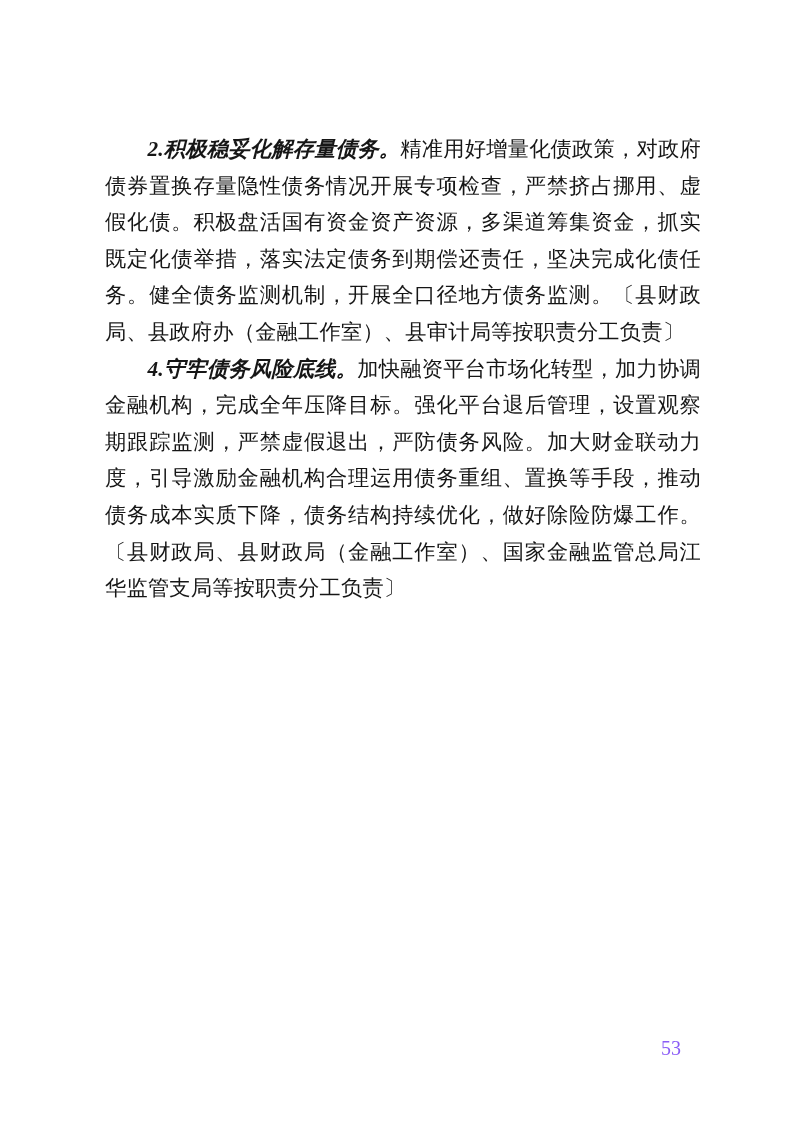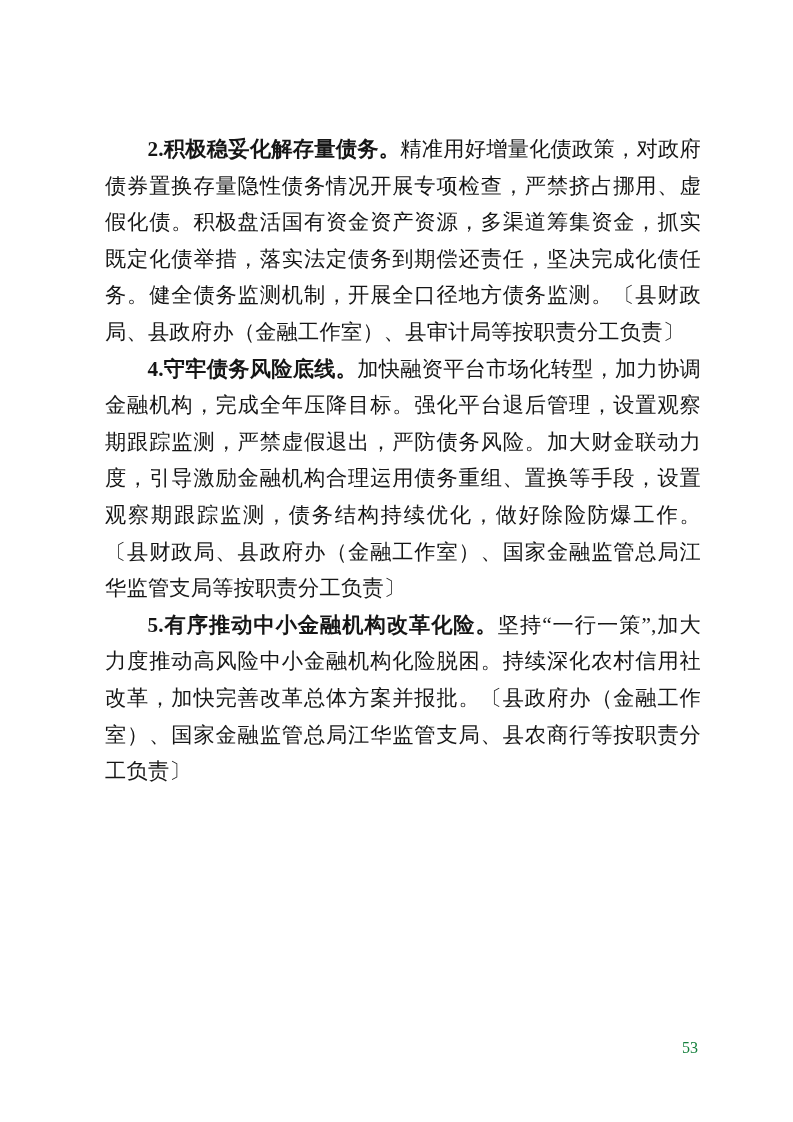--- a/index.html
+++ b/index.html
@@ -27,33 +27,33 @@
     text-align: justify;
     text-justify: inter-ideograph;
     letter-spacing: 0.2px;
   }
   .para {
     text-indent: 2em;
     margin: 0;
   }
   .para-heading {
     font-weight: bold;
+    font-style: italic;
   }
   .page-number {
     position: absolute;
     top: 1036px;
-    right: 95px;
-    font-size: 16px;
+    right: 112px;
+    font-size: 20px;
     line-height: 24px;
-    color: #15803d;
+    color: #8b5cf6;
   }
 </style>
 </head>
 <body>
 
 <div class="page">
   <div class="text-block">
     <p class="para"><span class="para-heading">2.积极稳妥化解存量债务。</span><span class="para-body">精准用好增量化债政策，对政府债券置换存量隐性债务情况开展专项检查，严禁挤占挪用、虚假化债。积极盘活国有资金资产资源，多渠道筹集资金，抓实既定化债举措，落实法定债务到期偿还责任，坚决完成化债任务。健全债务监测机制，开展全口径地方债务监测。〔县财政局、县政府办（金融工作室）、县审计局等按职责分工负责〕</span></p>
-    <p class="para"><span class="para-heading">4.守牢债务风险底线。</span><span class="para-body">加快融资平台市场化转型，加力协调金融机构，完成全年压降目标。强化平台退后管理，设置观察期跟踪监测，严禁虚假退出，严防债务风险。加大财金联动力度，引导激励金融机构合理运用债务重组、置换等手段，设置观察期跟踪监测，债务结构持续优化，做好除险防爆工作。〔县财政局、县政府办（金融工作室）、国家金融监管总局江华监管支局等按职责分工负责〕</span></p>
-    <p class="para"><span class="para-heading">5.有序推动中小金融机构改革化险。</span><span class="para-body">坚持“一行一策”,加大力度推动高风险中小金融机构化险脱困。持续深化农村信用社改革，加快完善改革总体方案并报批。〔县政府办（金融工作室）、国家金融监管总局江华监管支局、县农商行等按职责分工负责〕</span></p>
+    <p class="para"><span class="para-heading">4.守牢债务风险底线。</span><span class="para-body">加快融资平台市场化转型，加力协调金融机构，完成全年压降目标。强化平台退后管理，设置观察期跟踪监测，严禁虚假退出，严防债务风险。加大财金联动力度，引导激励金融机构合理运用债务重组、置换等手段，推动债务成本实质下降，债务结构持续优化，做好除险防爆工作。〔县财政局、县财政局（金融工作室）、国家金融监管总局江华监管支局等按职责分工负责〕</span></p>
   </div>
   <div class="page-number">53</div>
 </div>
 
 </body></html>

